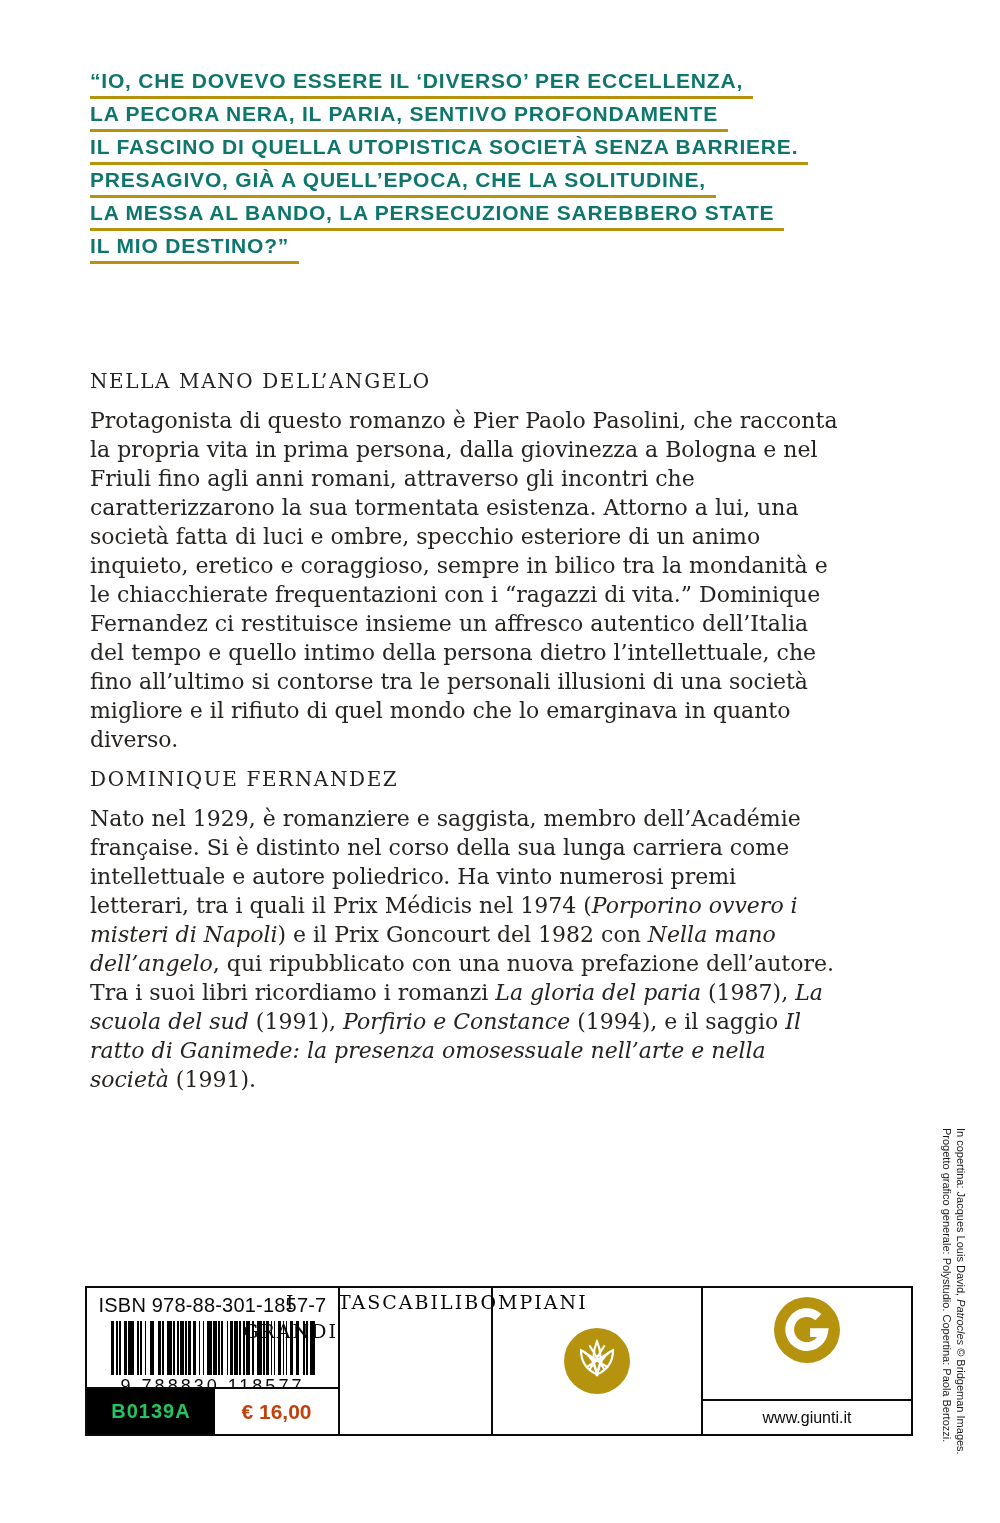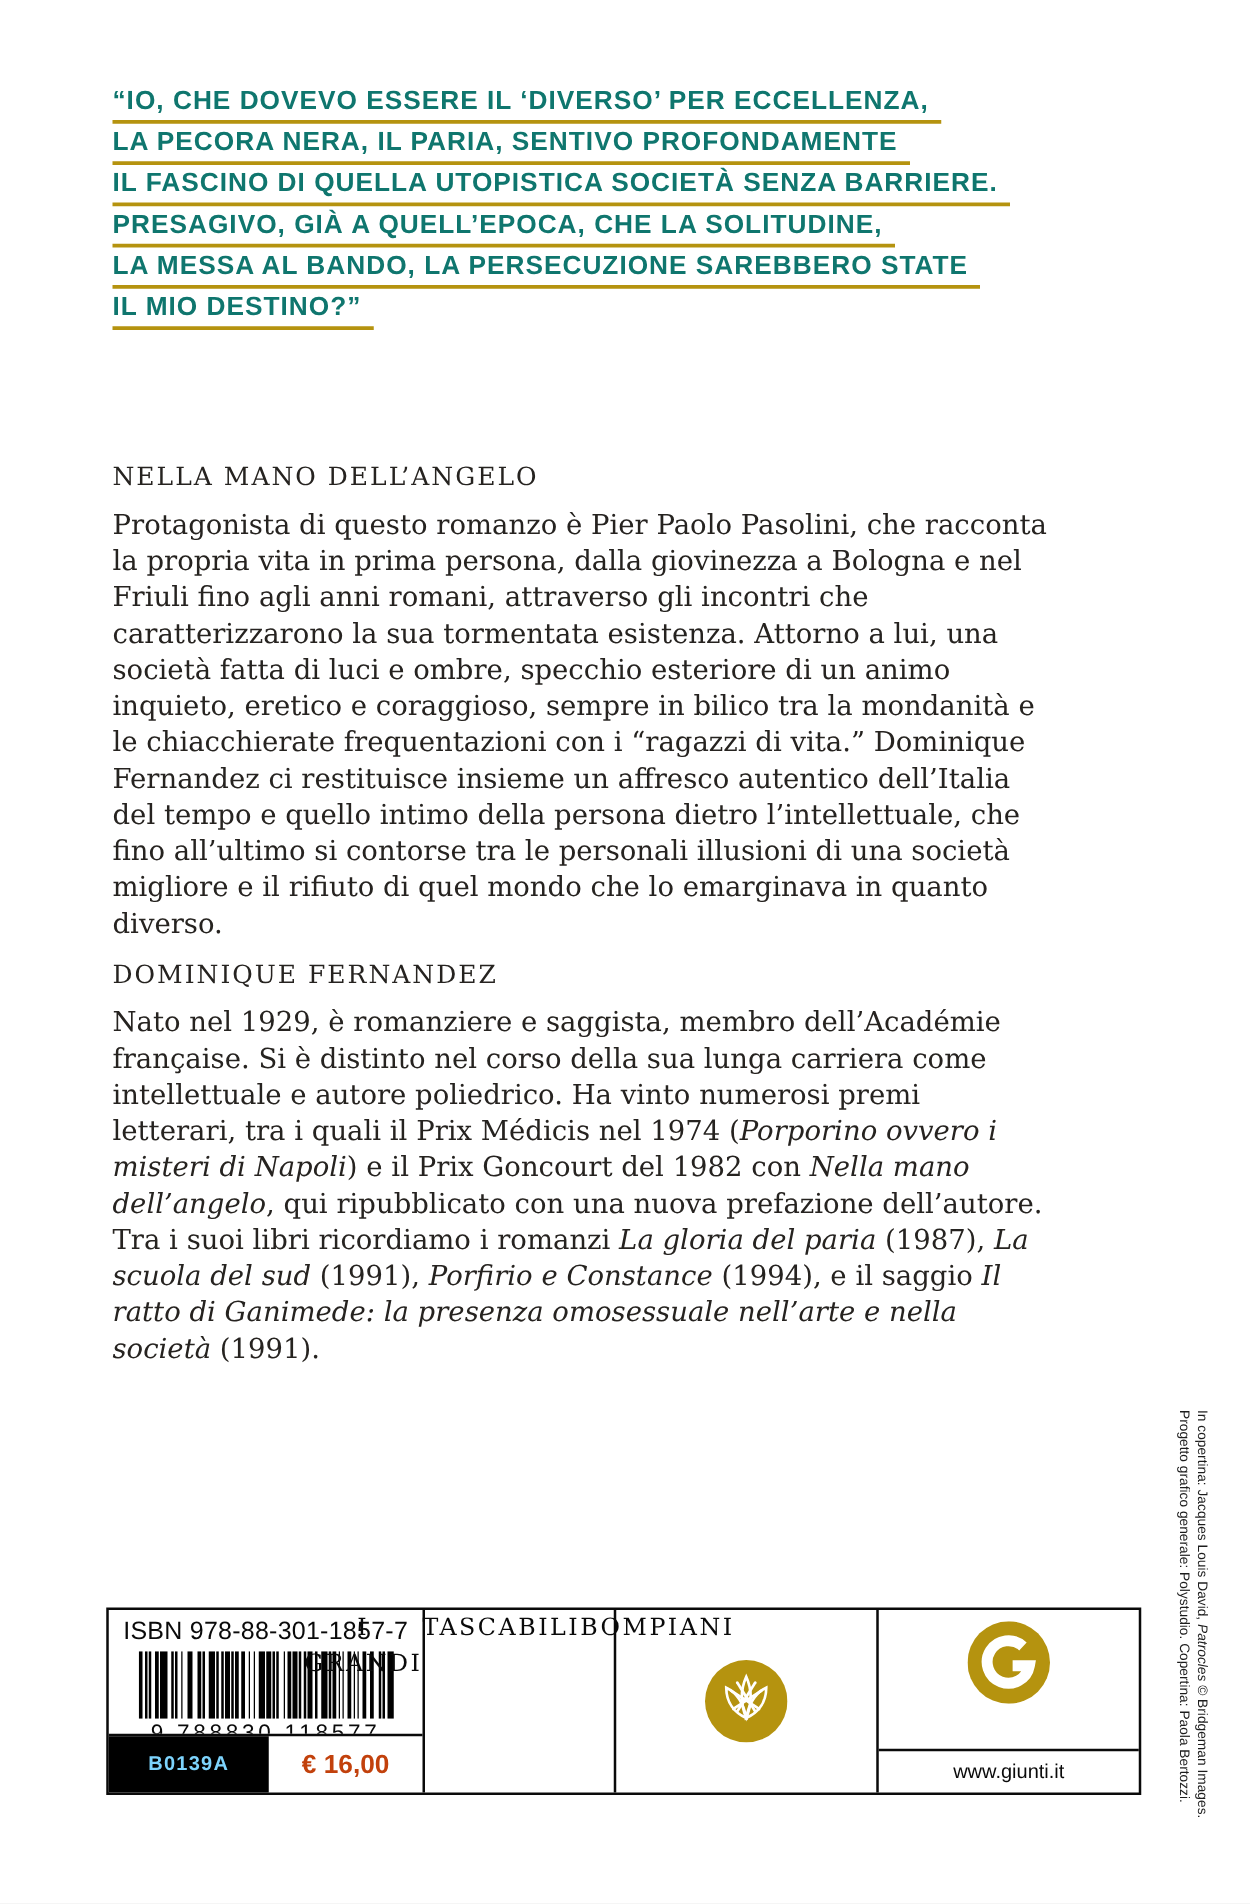--- a/index.html
+++ b/index.html
@@ -44,22 +44,22 @@
   .col-isbn{width:253px;display:flex;flex-direction:column;}
   .isbn-area{flex:1;text-align:center;padding-top:6px;overflow:hidden;}
   .isbn-label{font-size:20px;letter-spacing:0.2px;}
   .barcode{
     width:204px;height:54px;margin:4px auto 0;overflow:hidden;
     white-space:nowrap;text-align:left;font-size:0;
   }
   .barcode-digits{font-size:18px;letter-spacing:3px;margin-top:1px;}
   .price-row{height:45px;border-top:2px solid #0a0a0a;display:flex;}
   .code-box{
-    width:128px;background:#000;color:#7dd3fc;display:flex;align-items:center;
-    justify-content:center;font-weight:bold;font-size:16px;letter-spacing:1px;
+    width:128px;background:#000;color:#22c55e;display:flex;align-items:center;
+    justify-content:center;font-weight:bold;font-size:20px;letter-spacing:1px;
   }
   .price{
     flex:1;display:flex;align-items:center;justify-content:center;
     font-weight:bold;font-size:21px;color:#c2410c;
   }
   .col-series{
     width:153px;display:flex;flex-direction:row;align-items:flex-start;
     justify-content:center;font-family:"DejaVu Serif", serif;
     font-size:19px;letter-spacing:2px;line-height:29px;text-align:center;
   }

